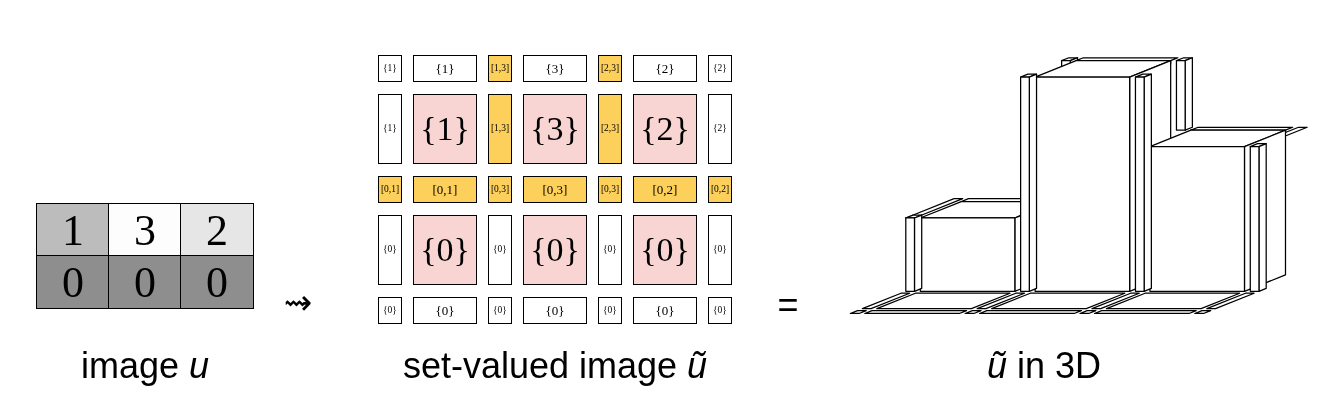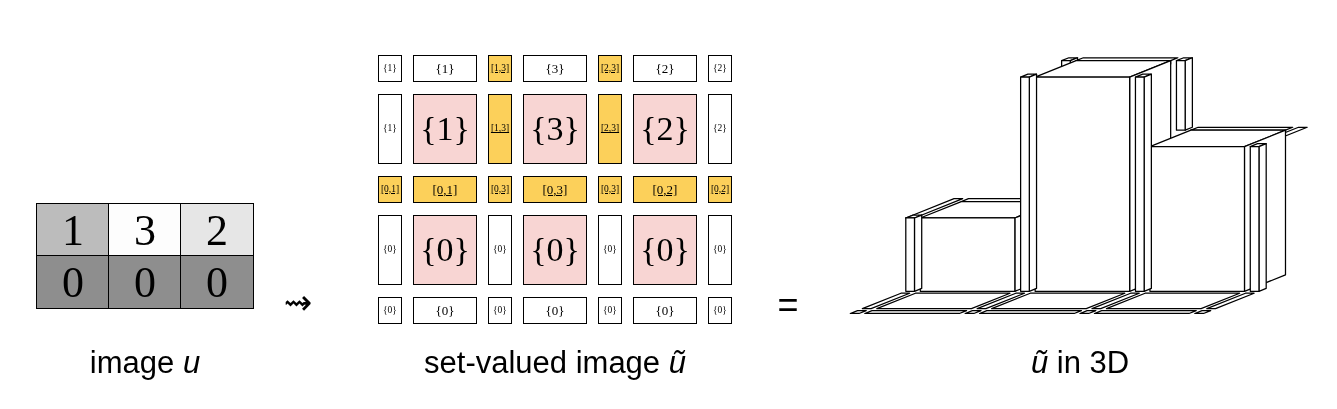--- a/index.html
+++ b/index.html
@@ -34,31 +34,31 @@
     grid-template-columns:24px 64px 24px 64px 24px 64px 24px;
     grid-template-rows:27px 70px 27px 70px 27px;
     gap:12px 11px;
   }
   .cell{
     border:1px solid #000;background:#fff;color:#000;
     display:flex;align-items:center;justify-content:center;
     font-family:"Liberation Serif","DejaVu Serif",serif;line-height:1;
     overflow:hidden;white-space:nowrap;
   }
-  .cell.y{background:var(--yellow);text-decoration:underline;}
+  .cell.y{background:var(--yellow);}
   .cell.p{background:var(--pink);}
   .fs-tiny{font-size:9.5px;}
   .fs-small{font-size:13px;}
   .fs-big{font-size:34px;}
   
   .fig3d{position:absolute;left:840px;top:52px;}
   .fig3d polygon,.fig3d rect{fill:#ffffff;stroke:#000;stroke-width:1.3;stroke-linejoin:round;}
   
   .caption{
-    position:absolute;top:345px;font-size:31px;color:#000;text-align:center;
+    position:absolute;top:345px;font-size:36px;color:#000;text-align:center;
   }
   .caption i{font-style:italic;}
 </style>
 </head>
 <body style="--pink: #f8d5d3; --yellow: #fcd05a;">
 
 <div class="image-u-grid">
     <div class="ucell" style="background: rgb(188, 188, 188);">1</div>
     <div class="ucell" style="background: rgb(253, 253, 253);">3</div>
     <div class="ucell" style="background: rgb(230, 230, 230);">2</div>
@@ -170,13 +170,13 @@
     <polygon points="129.5,271 138.5,271 146,268 137,268"></polygon>
     <polygon points="248.5,271 257.5,271 265,268 256,268"></polygon>
     <polygon points="367.5,271 376.5,271 384,268 375,268"></polygon>
   </g>
 </svg>
 
 <div class="caption" style="left:37px;width:216px;"><span>image </span><i>u</i></div>
 
 <div class="caption" style="left:378px;width:354px;text-align:center;"><span>set-valued image </span><i>ũ</i></div>
 
-<div class="caption" style="left:900px;width:360px;"><i>ũ</i><span> in 3D</span></div>
+<div class="caption" style="left:864px;width:360px;"><i>ũ</i><span> in 3D</span></div>
 
 </body></html>

